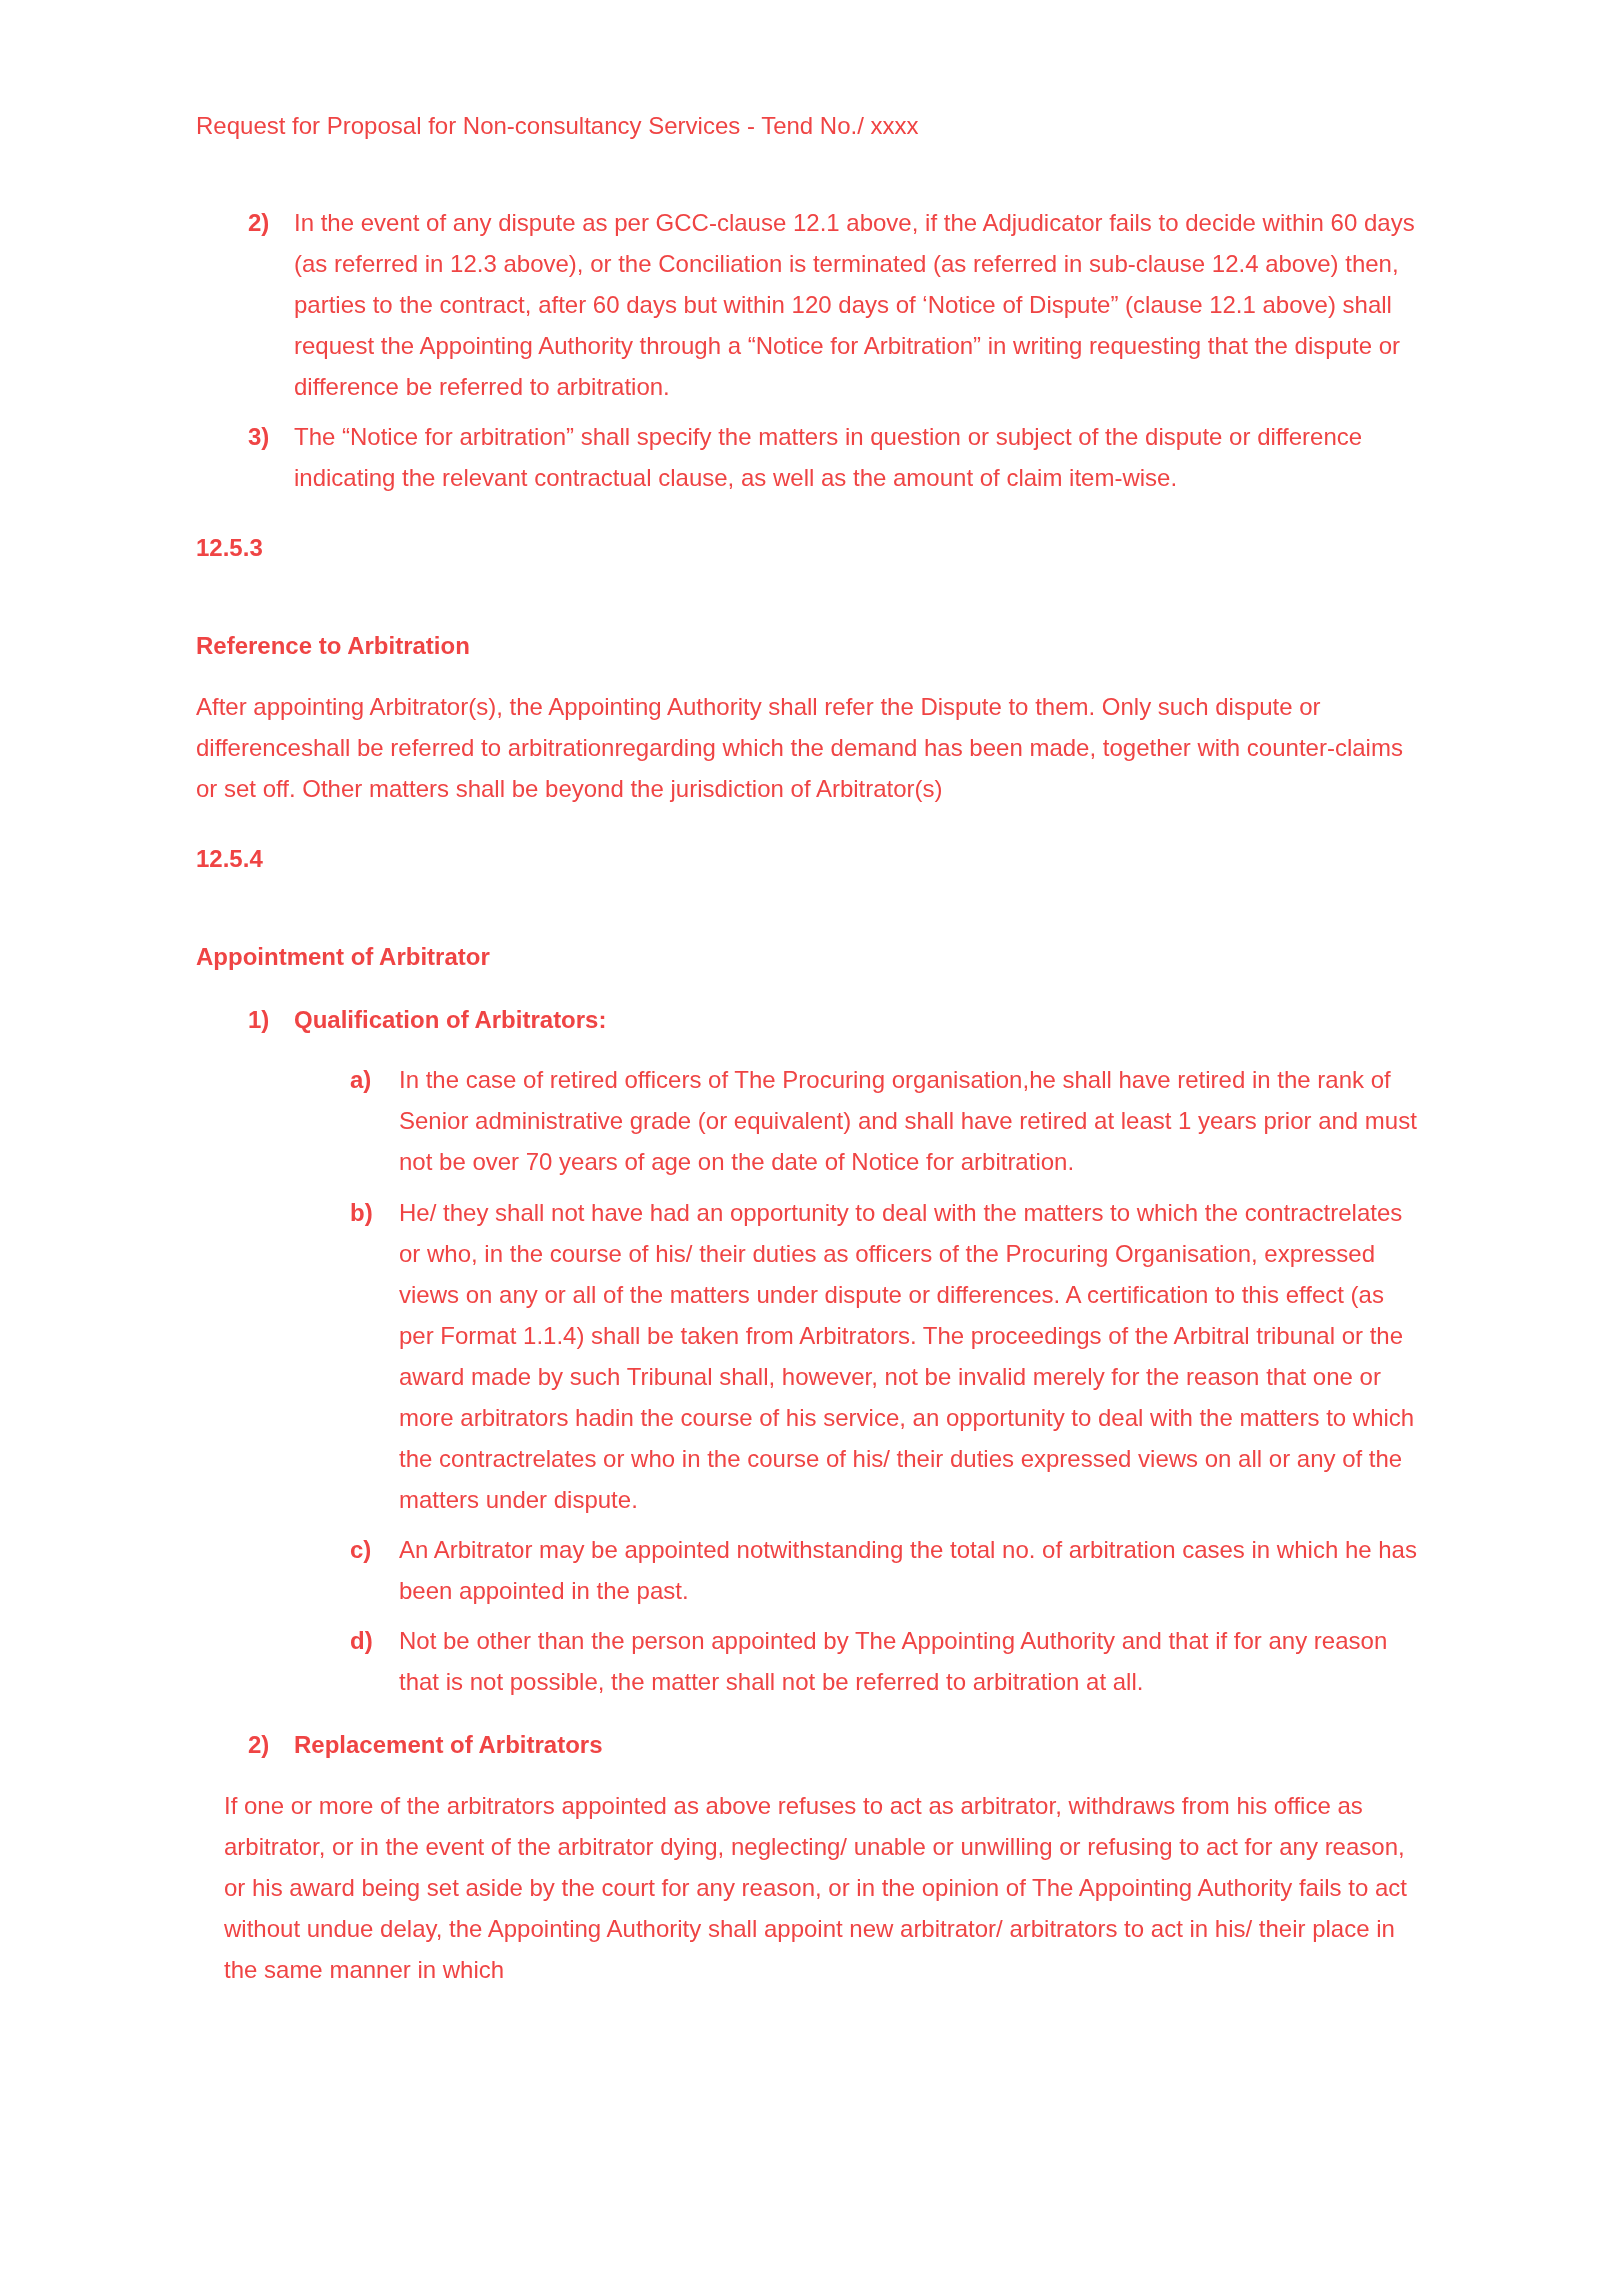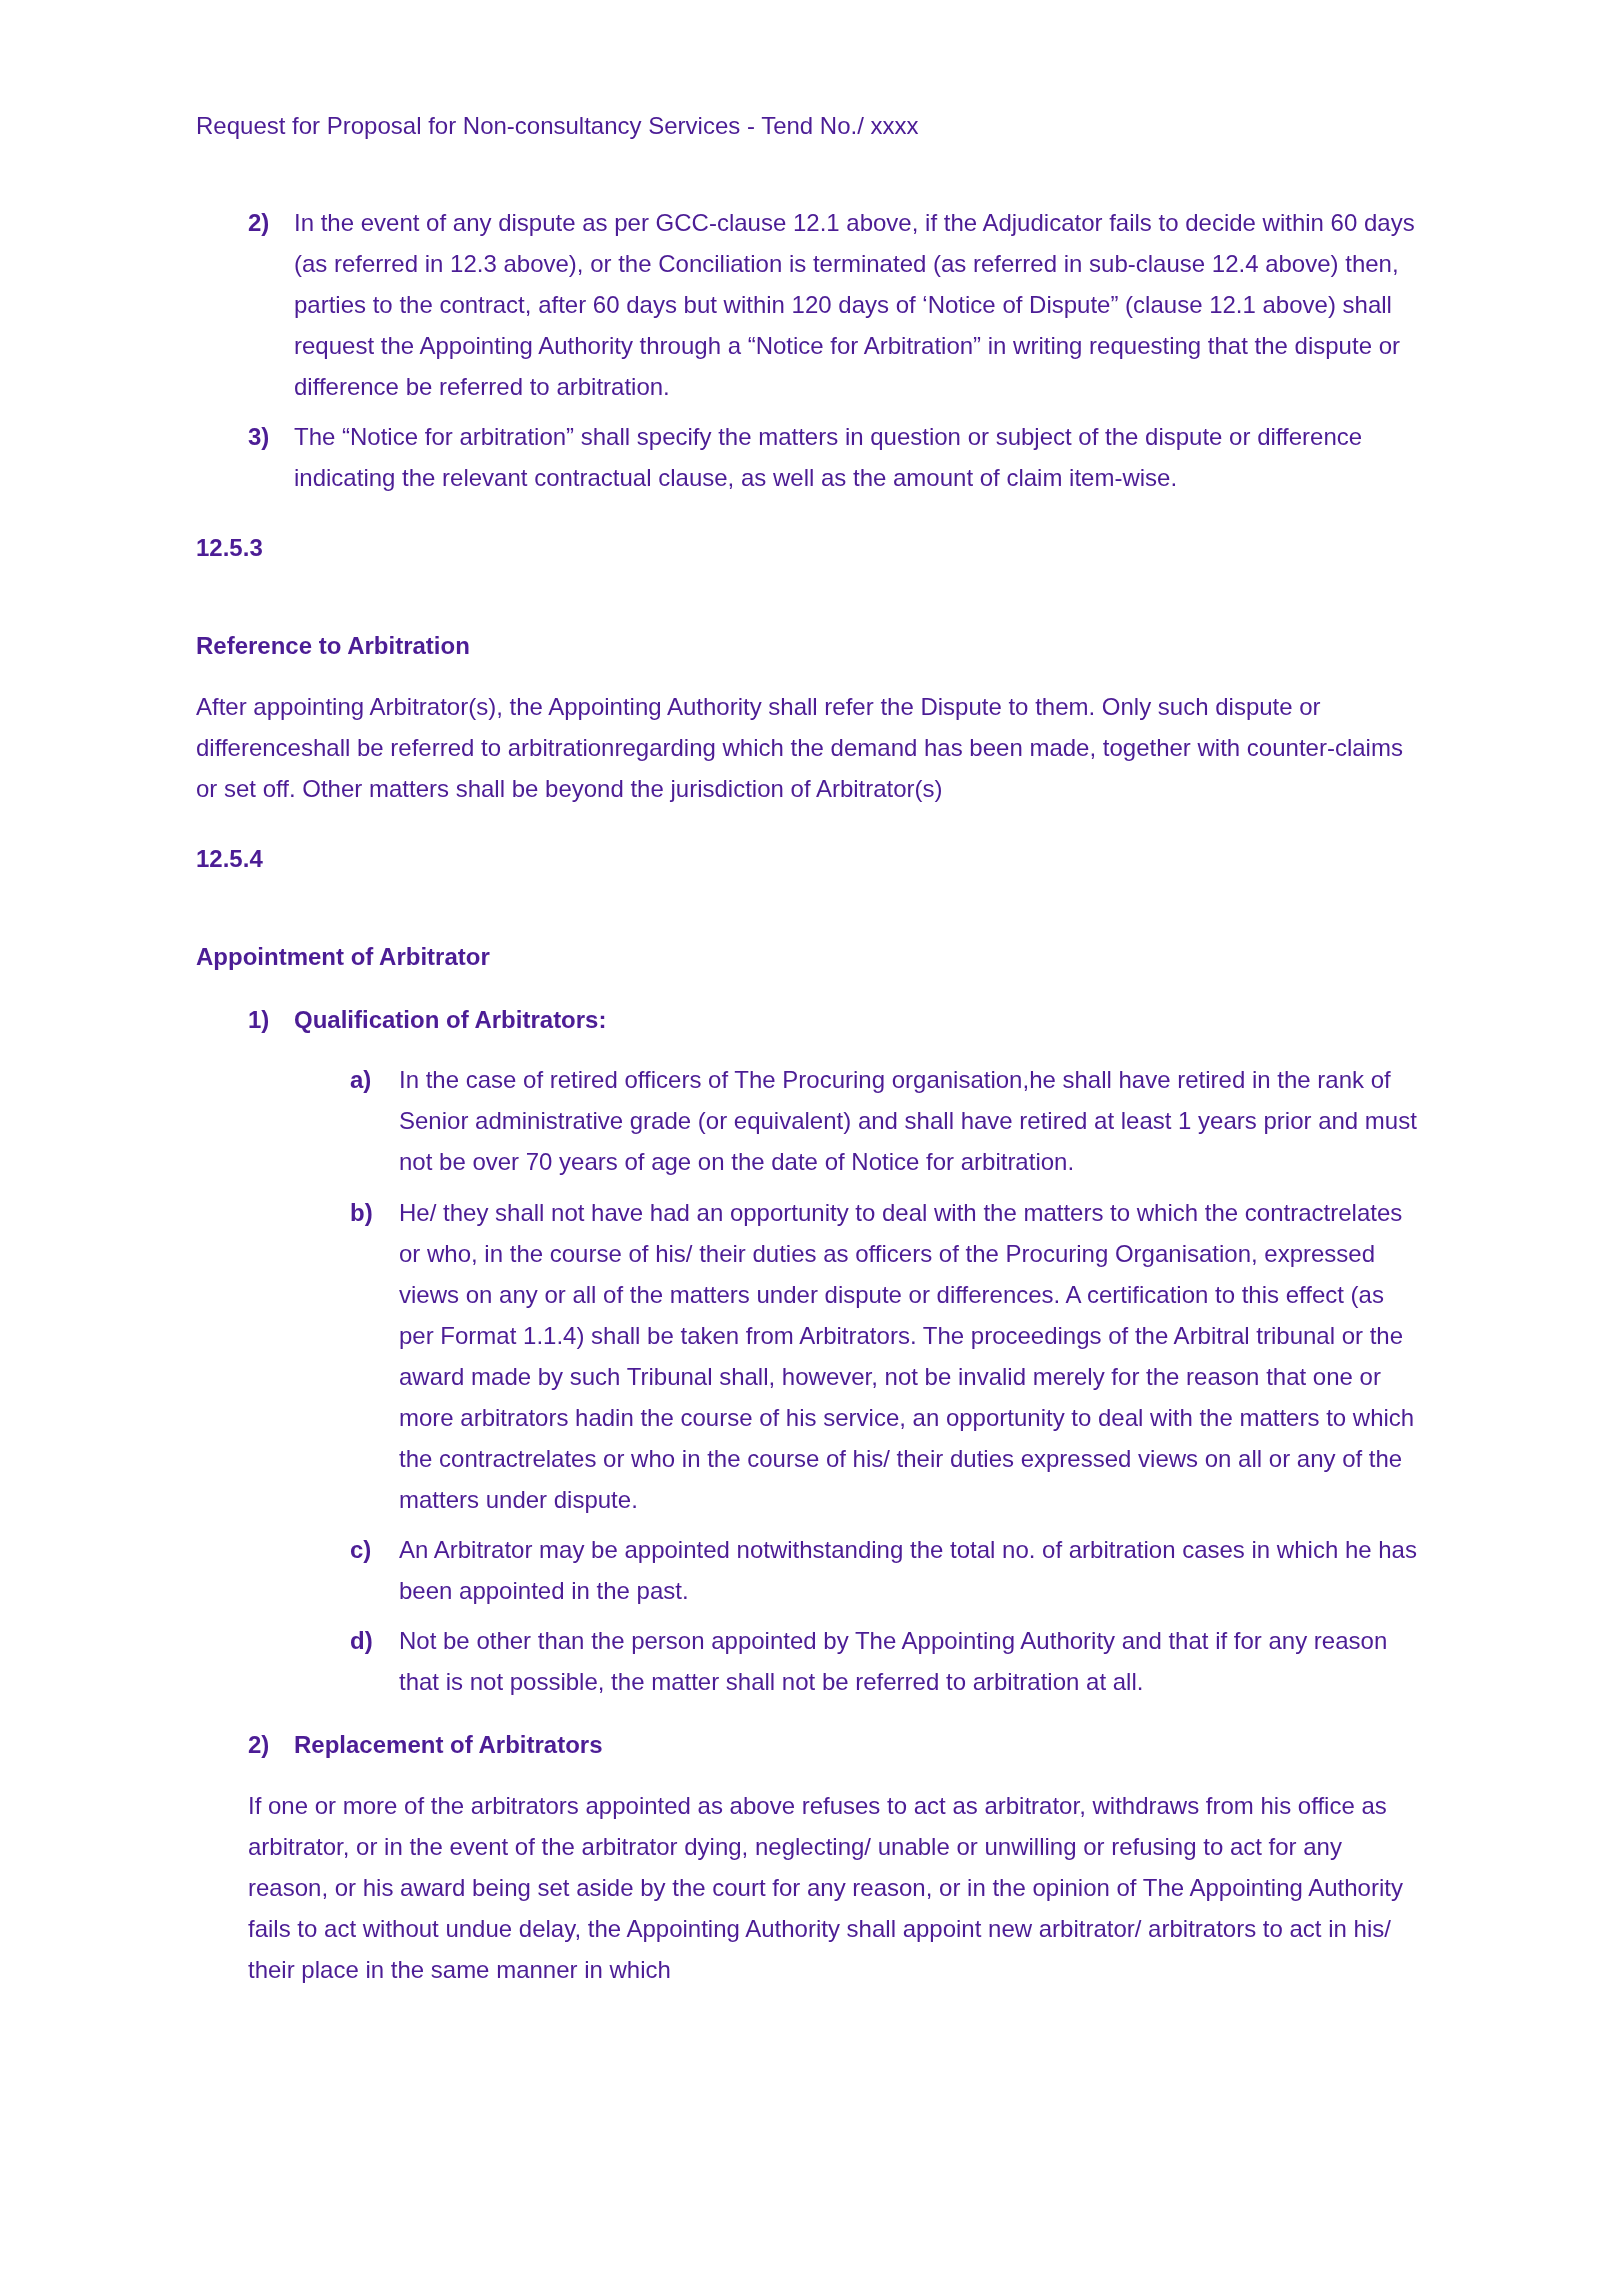--- a/index.html
+++ b/index.html
@@ -2,41 +2,41 @@
 <html style="font-size:10.5px"><head>
 <meta charset="utf-8">
 <style>
   * { margin: 0; padding: 0; box-sizing: border-box; }
   html, body { background: #ffffff; }
   .page {
     position: relative;
     width: 1623px;
     height: 2295px;
     background: #ffffff;
-    color: #4c1d95;
+    color: #ef4444;
     font-family: "Liberation Sans", sans-serif;
     font-size: 24px;
     line-height: 41px;
     overflow: hidden;
   }
   .header {
     position: absolute;
     top: 105px;
     left: 196px;
     right: 200px;
   }
   .content {
     position: absolute;
     top: 202px;
     left: 196px;
     right: 200px;
   }
   .para { margin-bottom: 9.2px; }
   .indent-1 { margin-left: 98px; }   
-  .indent-half { margin-left: 52px; } 
+  .indent-half { margin-left: 28px; } 
 
   .li1 { display: flex; margin-left: 52px; margin-bottom: 9.2px; }
   .li1 > .marker { flex: 0 0 46px; font-weight: bold; }
   .li1 > .li-text { flex: 1 1 auto; }
 
   .li2 { display: flex; margin-left: 154px; margin-bottom: 9.2px; }
   .li2 > .marker { flex: 0 0 49px; font-weight: bold; }
   .li2 > .li-text { flex: 1 1 auto; }
 
   .heading {

